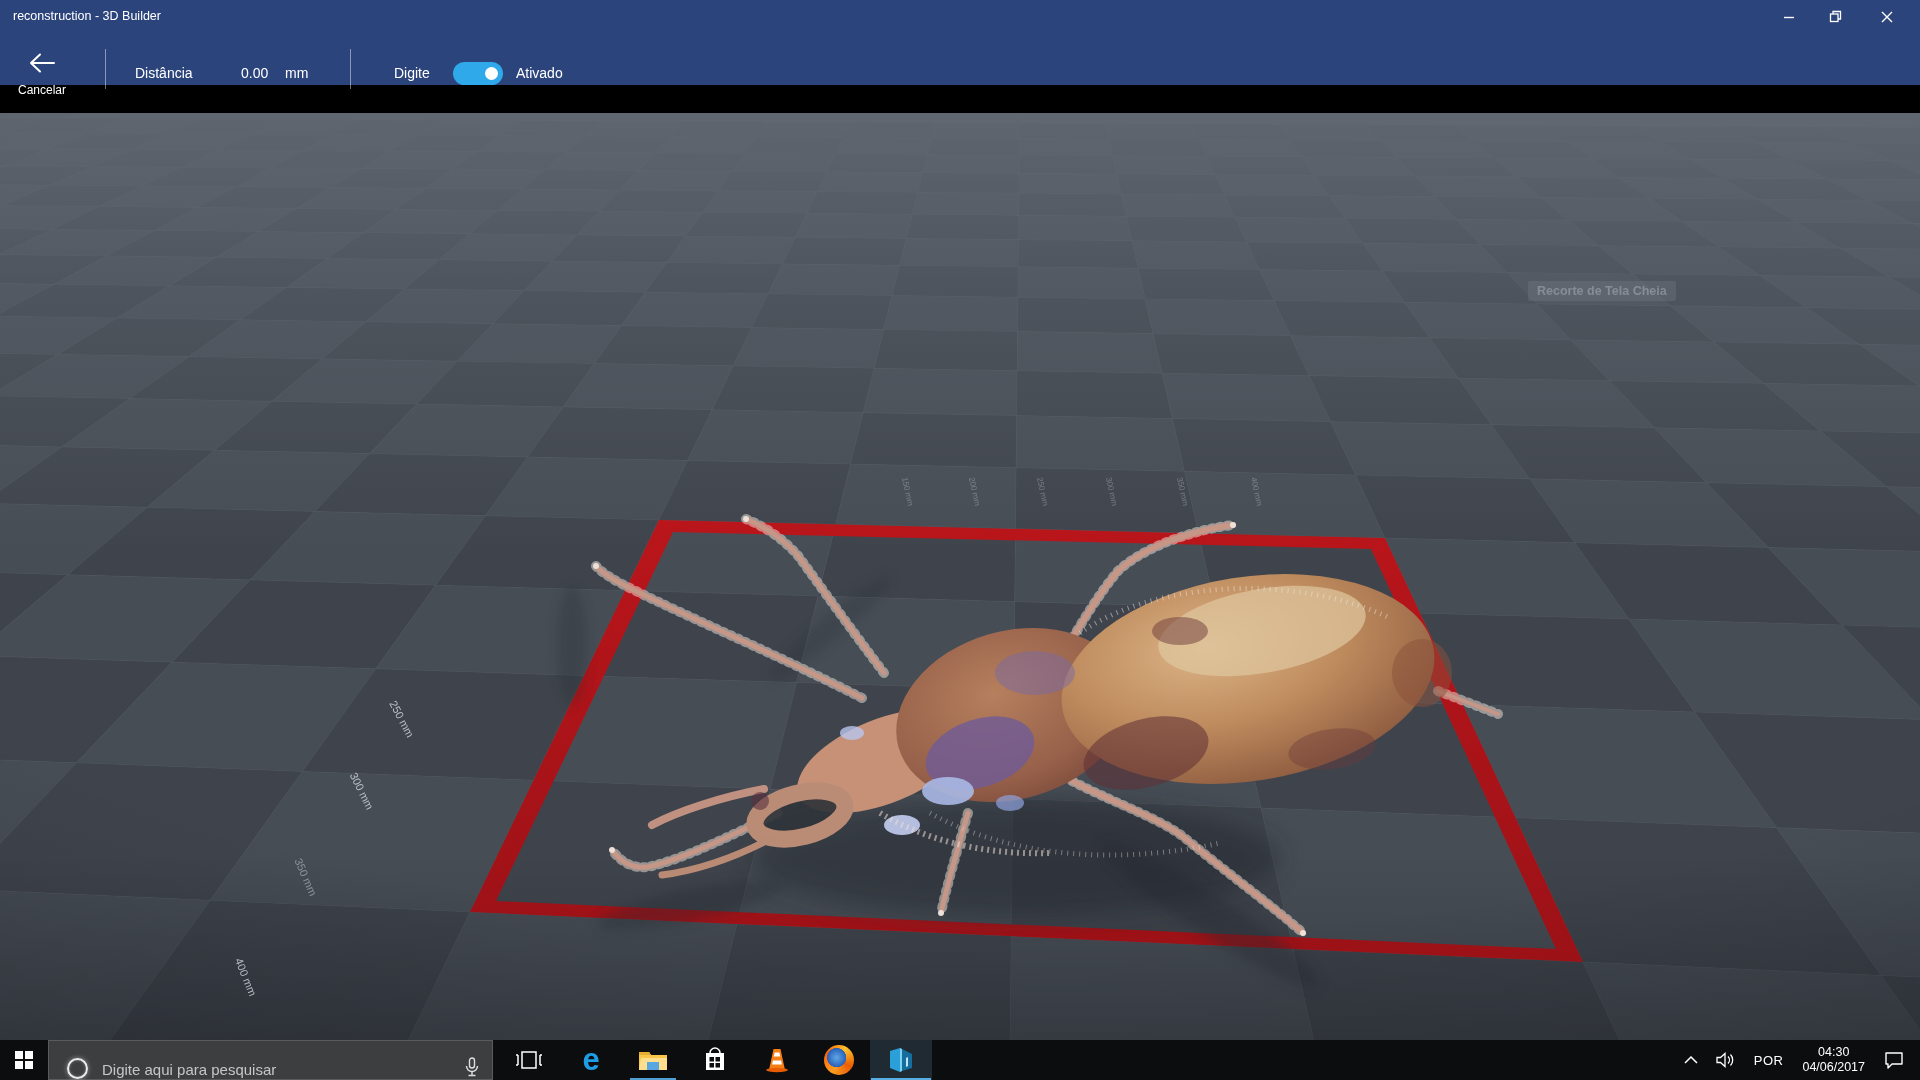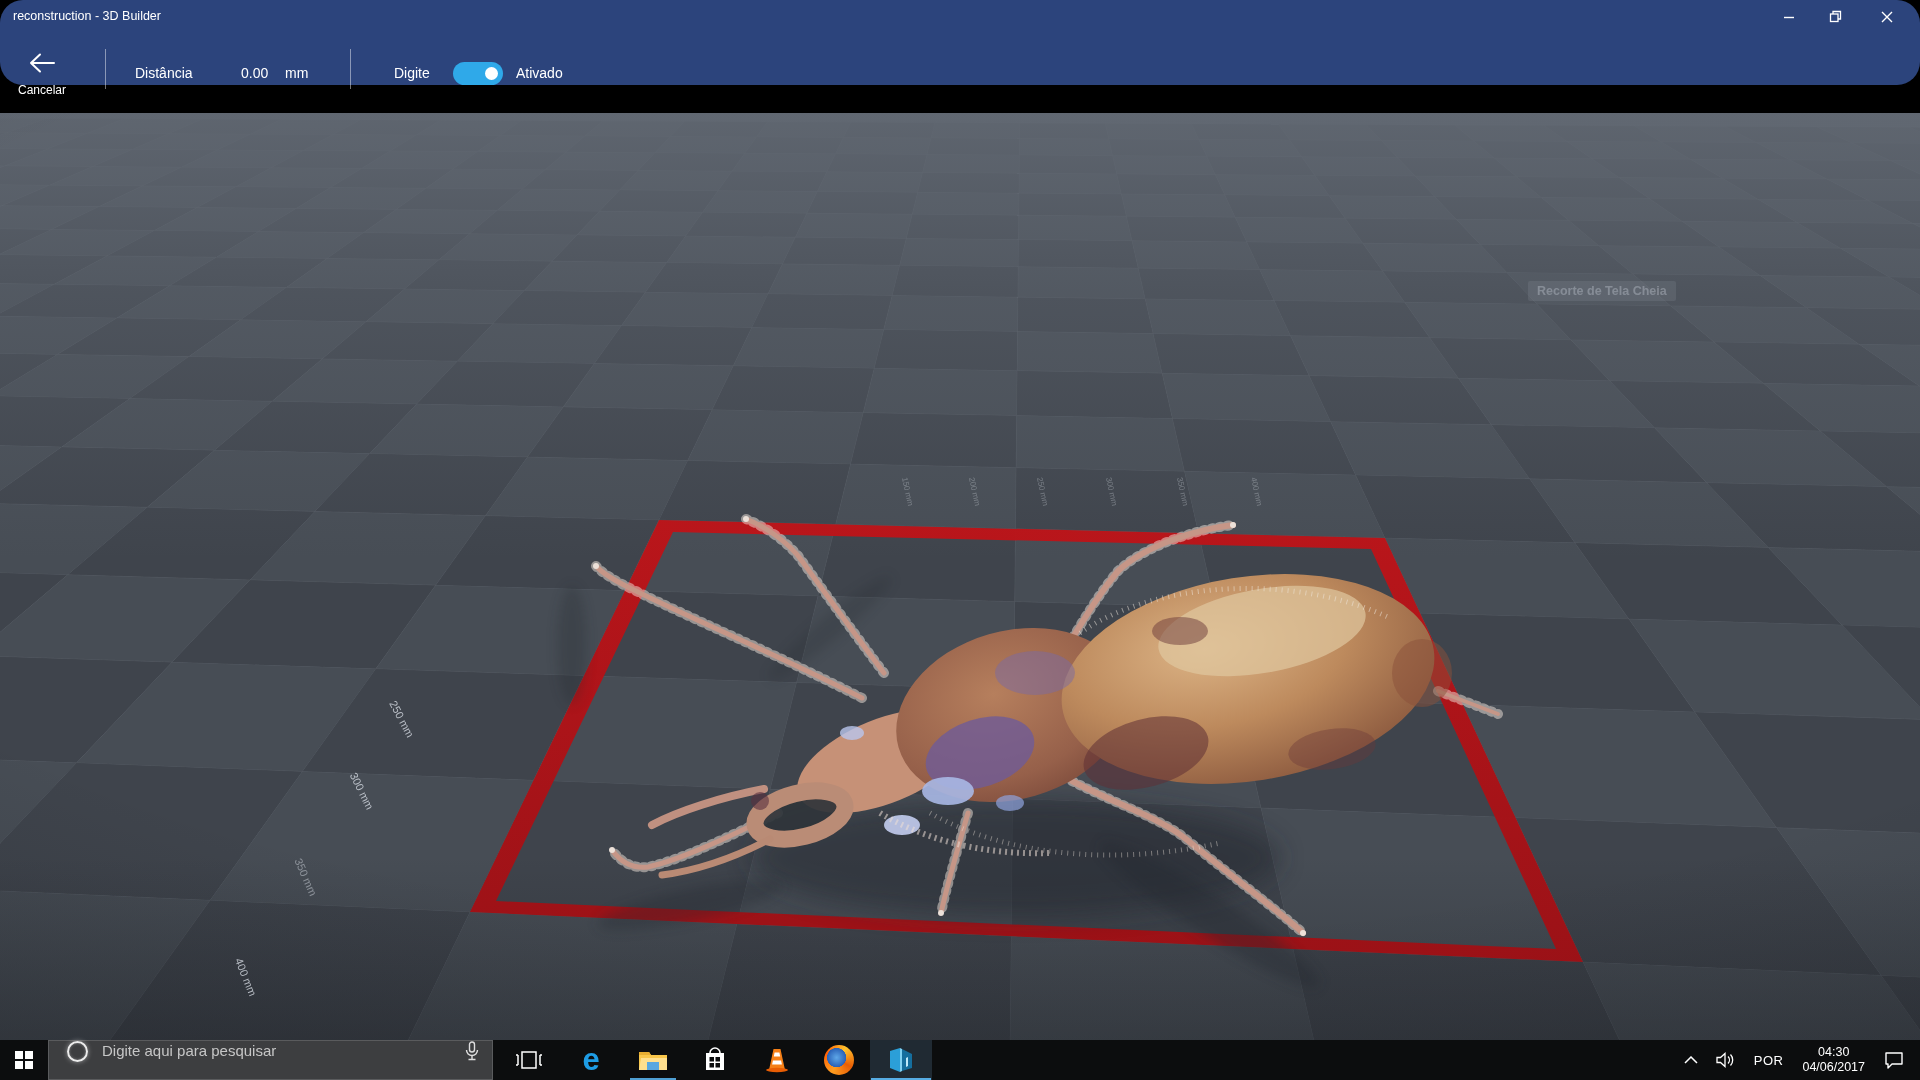--- a/index.html
+++ b/index.html
@@ -1,20 +1,20 @@
 <!DOCTYPE html>
 <html><head>
 <meta charset="utf-8">
 <style>
   html,body{margin:0;padding:0;width:1920px;height:1080px;overflow:hidden;
     font-family:"Liberation Sans",sans-serif;background:#000;}
   .stage{position:relative;width:1920px;height:1080px;overflow:hidden;}
 
   
-  .header{position:absolute;left:0;top:0;width:1920px;height:85px;background:#2c447c;border-radius:23px;}
+  .header{position:absolute;left:0;top:0;width:1920px;height:85px;background:#2c447c;}
   .titlebar{position:absolute;left:0;top:0;width:1920px;height:33px;}
   .title-text{position:absolute;left:13px;top:0;line-height:33px;font-size:12.5px;color:#fff;}
   .winbtn{position:absolute;top:0;width:46px;height:33px;display:flex;align-items:center;justify-content:center;}
   .winbtn svg{display:block;}
   .toolbar{position:absolute;left:0;top:33px;width:1920px;height:80px;color:#fff;}
   .cancel-btn{position:absolute;left:0;top:6px;width:84px;height:70px;display:flex;flex-direction:column;align-items:center;justify-content:center;gap:8px;cursor:pointer;}
   .cancel-label{font-size:12px;}
   .tsep{position:absolute;top:16px;width:1px;height:40px;background:rgba(255,255,255,.45);}
   .tlabel{position:absolute;top:0;height:80px;line-height:80px;font-size:14px;white-space:nowrap;}
   .toggle{position:absolute;left:453px;top:29px;width:50px;height:23px;border-radius:12px;background:#2fa9e9;cursor:pointer;}
@@ -33,21 +33,21 @@
   .ruler.back{font-size:8px;color:rgba(220,226,234,.32);}
   .watermark{position:absolute;left:1528px;top:168px;font-size:12.5px;color:rgba(226,232,242,.30);
     background:rgba(205,215,228,.10);padding:3px 9px;border-radius:2px;pointer-events:none;font-weight:bold;}
 
   
   .taskbar{position:absolute;left:0;top:1040px;width:1920px;height:40px;background:#0c0d0e;}
   .startbtn{position:absolute;left:0;top:0;width:48px;height:40px;display:flex;align-items:center;justify-content:center;cursor:pointer;}
   .winlogo{display:grid;grid-template-columns:8px 8px;grid-template-rows:8px 8px;gap:2px;}
   .winlogo div{background:#fff;}
   .searchbox{position:absolute;left:48px;top:0;width:445px;height:40px;background:#3d3e40;border:1px solid #5a5b5d;
-    box-sizing:border-box;display:flex;align-items:flex-start;}
+    box-sizing:border-box;display:flex;align-items:flex-end;}
   .cortana-ring{width:21px;height:21px;border-radius:50%;border:2.5px solid #ececec;box-sizing:border-box;
     margin-left:18px;box-shadow:0 0 5px rgba(255,255,255,.45), inset 0 0 3px rgba(255,255,255,.35);flex:0 0 auto;}
   .searchbox input{flex:1;margin-left:12px;background:transparent;border:none;outline:none;color:#cfcfcf;font-size:15px;
     font-family:"Liberation Sans",sans-serif;}
   .searchbox input::placeholder{color:#c6c6c6;opacity:1;}
   .mic{margin-right:12px;flex:0 0 auto;cursor:pointer;}
   .appslots{position:absolute;left:498px;top:0;display:flex;height:40px;}
   .tbtn{position:relative;width:62px;height:40px;display:flex;align-items:center;justify-content:center;cursor:pointer;}
   .tbtn.active{background:rgba(125,175,220,.18);}
   .runline{position:absolute;bottom:0;left:8px;right:8px;height:2px;background:#4f9fd3;}

